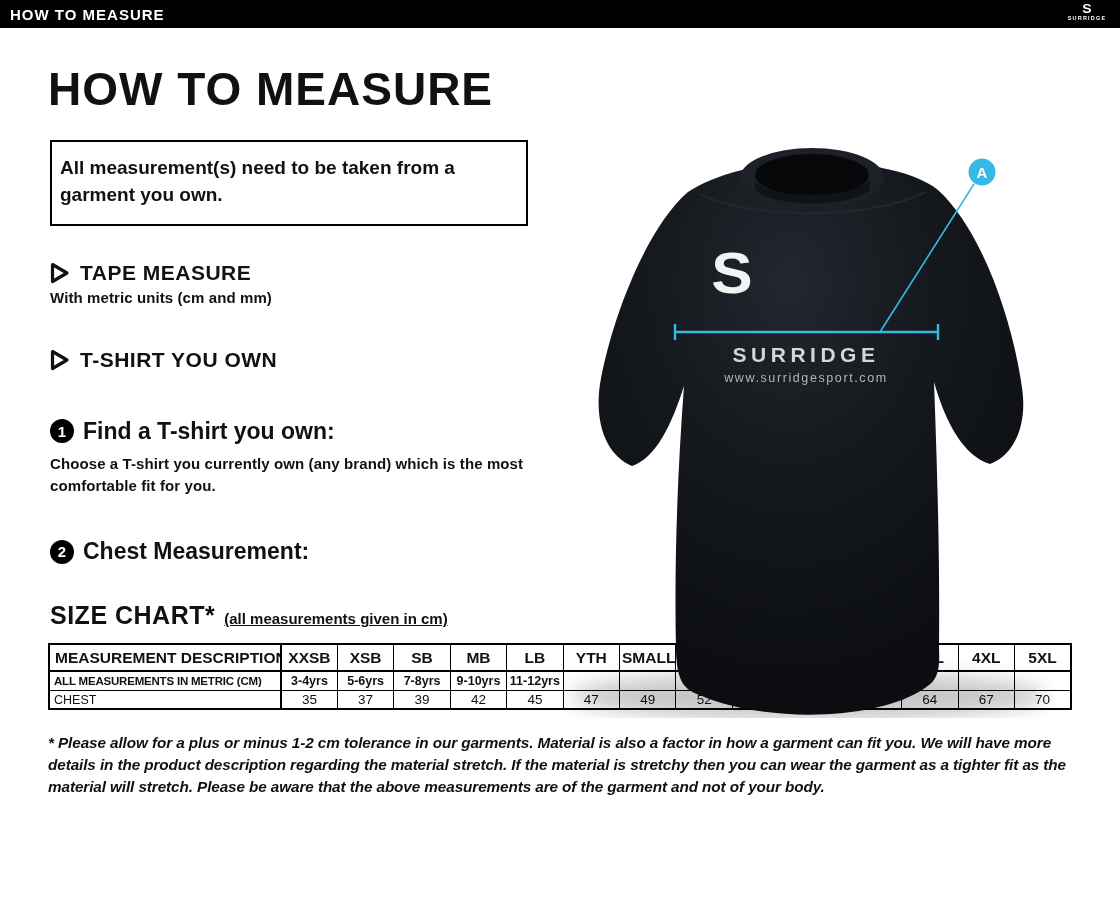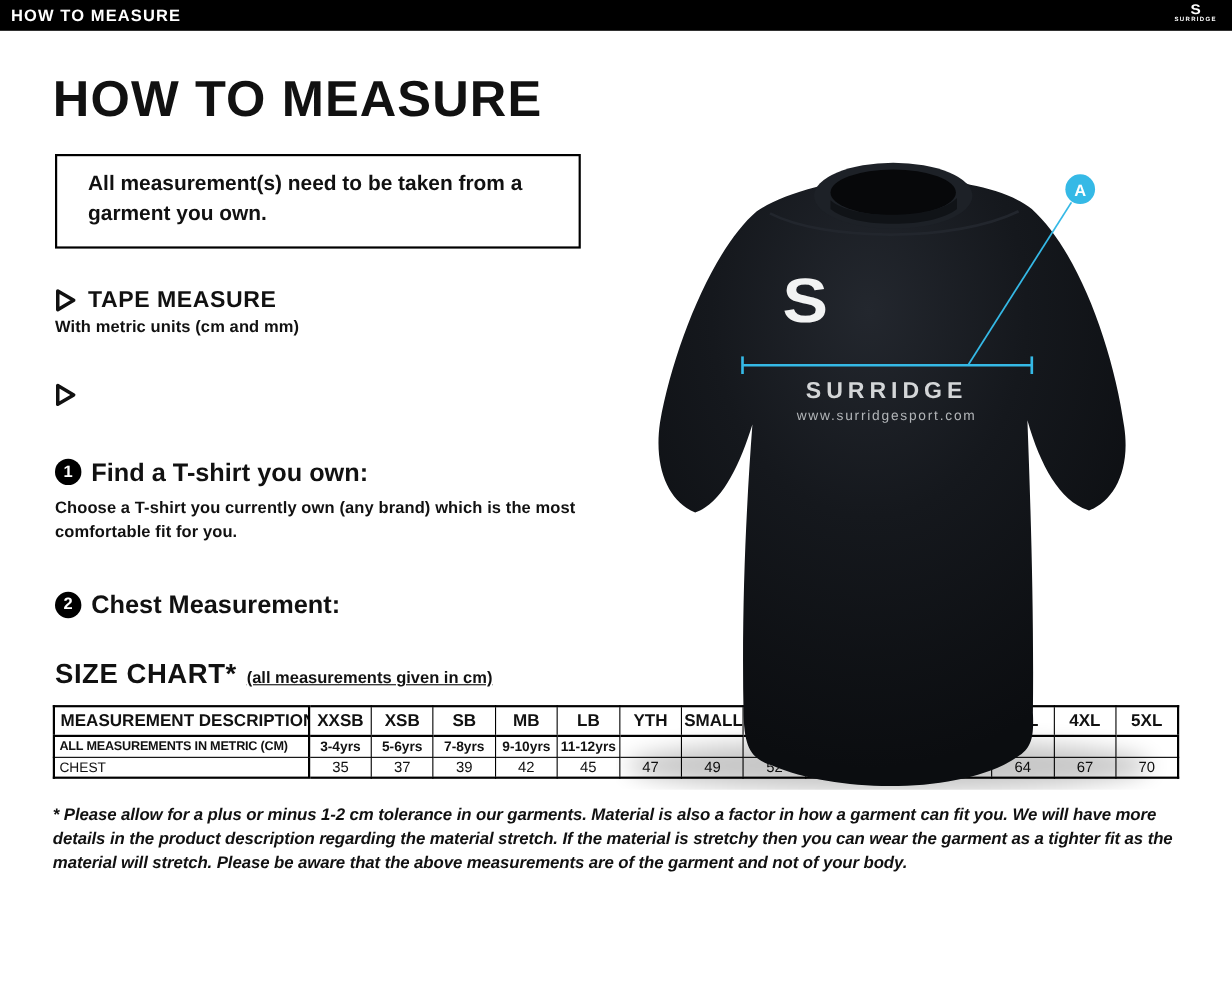--- a/index.html
+++ b/index.html
@@ -17,21 +17,21 @@
     transform:scaleY(.9); }
   .topbar-logo .logo-word { font-weight:bold; font-size:5.5px; letter-spacing:1.2px;
     display:block; margin-top:1px; }
 
   .content { position:relative; width:1120px; height:885px; }
 
   h1.page-heading { margin:38px 0 0 48px; font-size:46px; font-weight:bold;
     letter-spacing:1px; line-height:1; }
 
   .note-box { margin:28px 0 0 50px; width:478px; border:2px solid #000;
-    padding:13px 16px 15px 28px; font-size:19px; font-weight:bold; line-height:1.42; }
+    padding:13px 16px 15px 8px; font-size:19px; font-weight:bold; line-height:1.42; }
 
   h2.need-heading { margin:33px 0 0 50px; font-size:29px; font-weight:bold;
     letter-spacing:.5px; }
 
   .need-item { margin-left:50px; }
   .need-item.first { margin-top:35px; }
   .need-item.second { margin-top:42px; }
   .need-title-row { display:flex; align-items:center; gap:10px; }
   .tri-icon { width:20px; height:22px; flex:0 0 auto; }
   .need-title { font-size:21px; font-weight:bold; letter-spacing:.5px; }
@@ -102,20 +102,21 @@
       <span class="need-title">TAPE MEASURE</span>
     </div>
     <div class="need-desc">With metric units (cm and mm)</div>
   </div>
 
   <div class="need-item second">
     <div class="need-title-row">
       <svg class="tri-icon" viewBox="0 0 20 22">
         <polygon points="2.5,2.5 17,11 2.5,19.5" fill="#fff" stroke="#111" stroke-width="3.2" stroke-linejoin="round"></polygon>
       </svg>
+      <span class="need-title">T-SHIRT YOU OWN</span>
     </div>
   </div>
 
   <div class="step one">
     <div class="step-title-row">
       <span class="step-num">1</span>
       <span class="step-title">Find a T-shirt you own:</span>
     </div>
     <div class="step-desc">Choose a T-shirt you currently own (any brand) which is the most comfortable fit for you.</div>
   </div>

